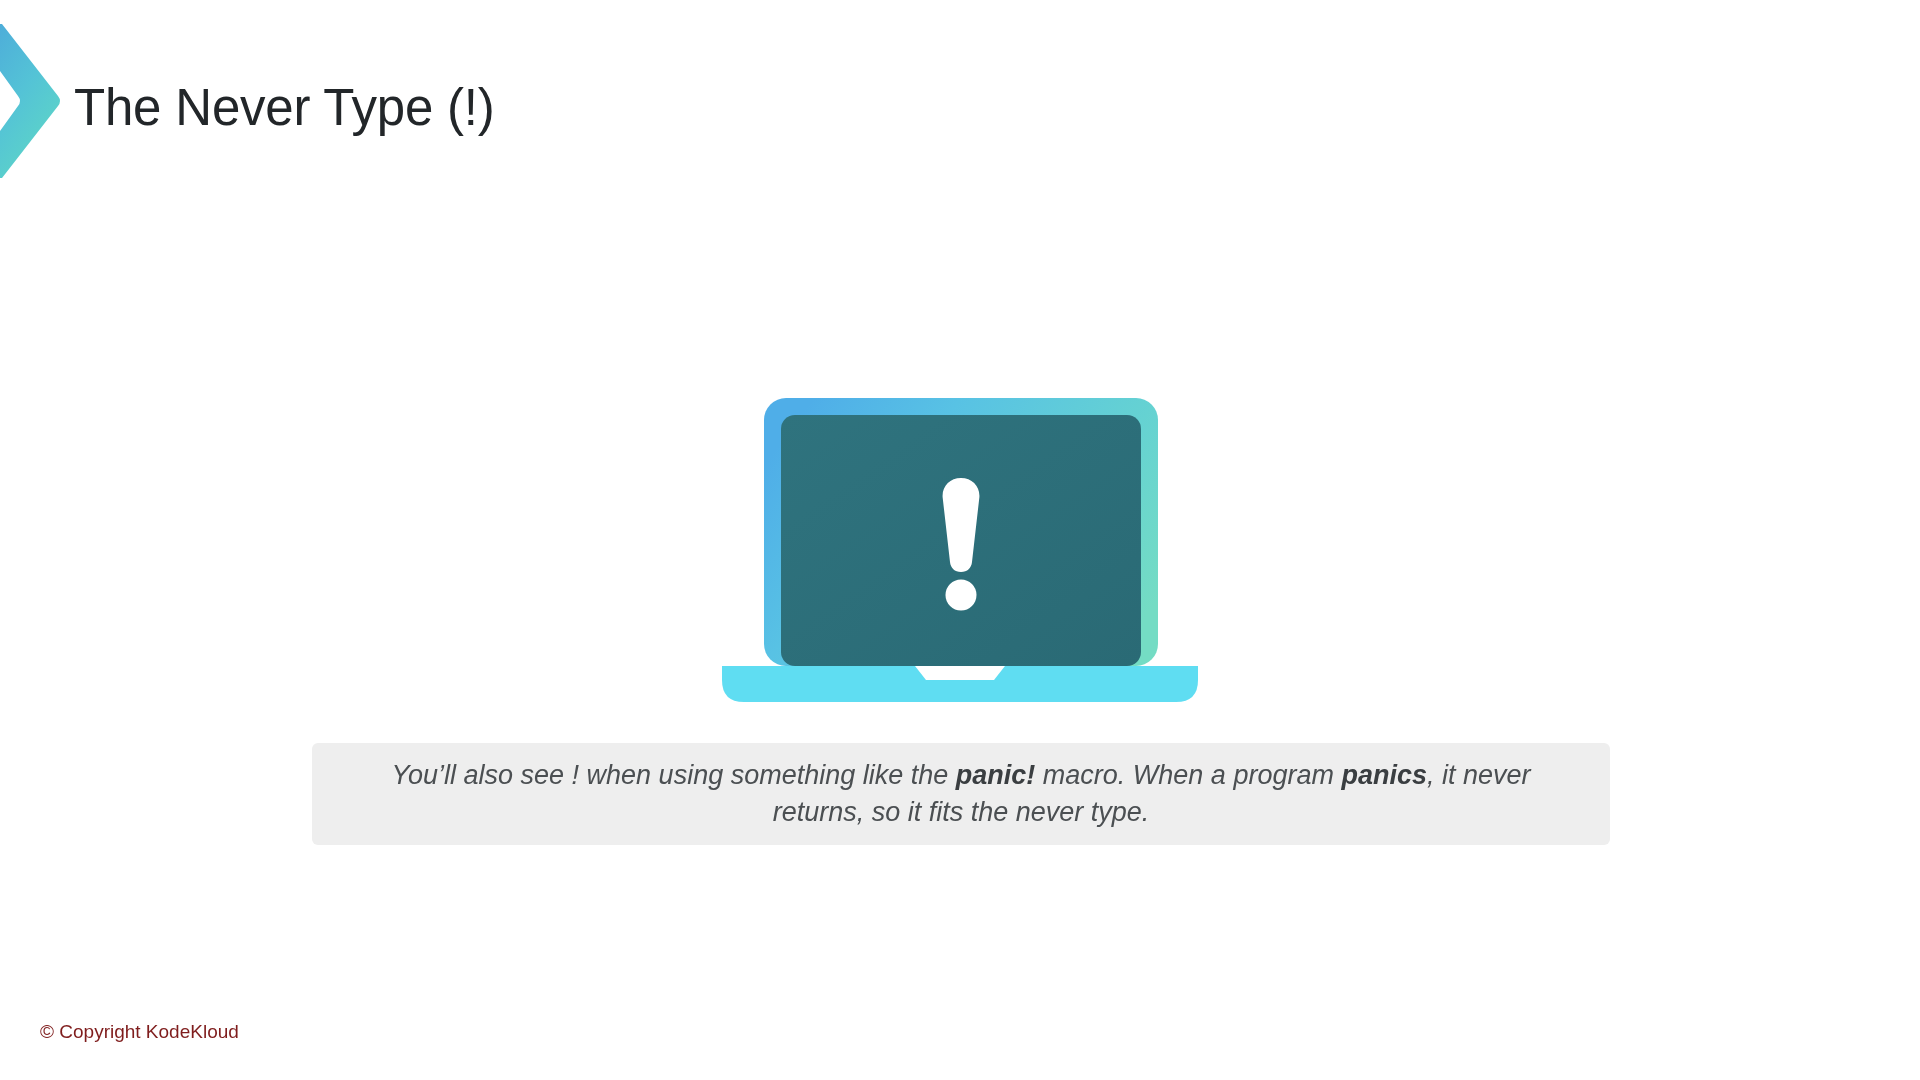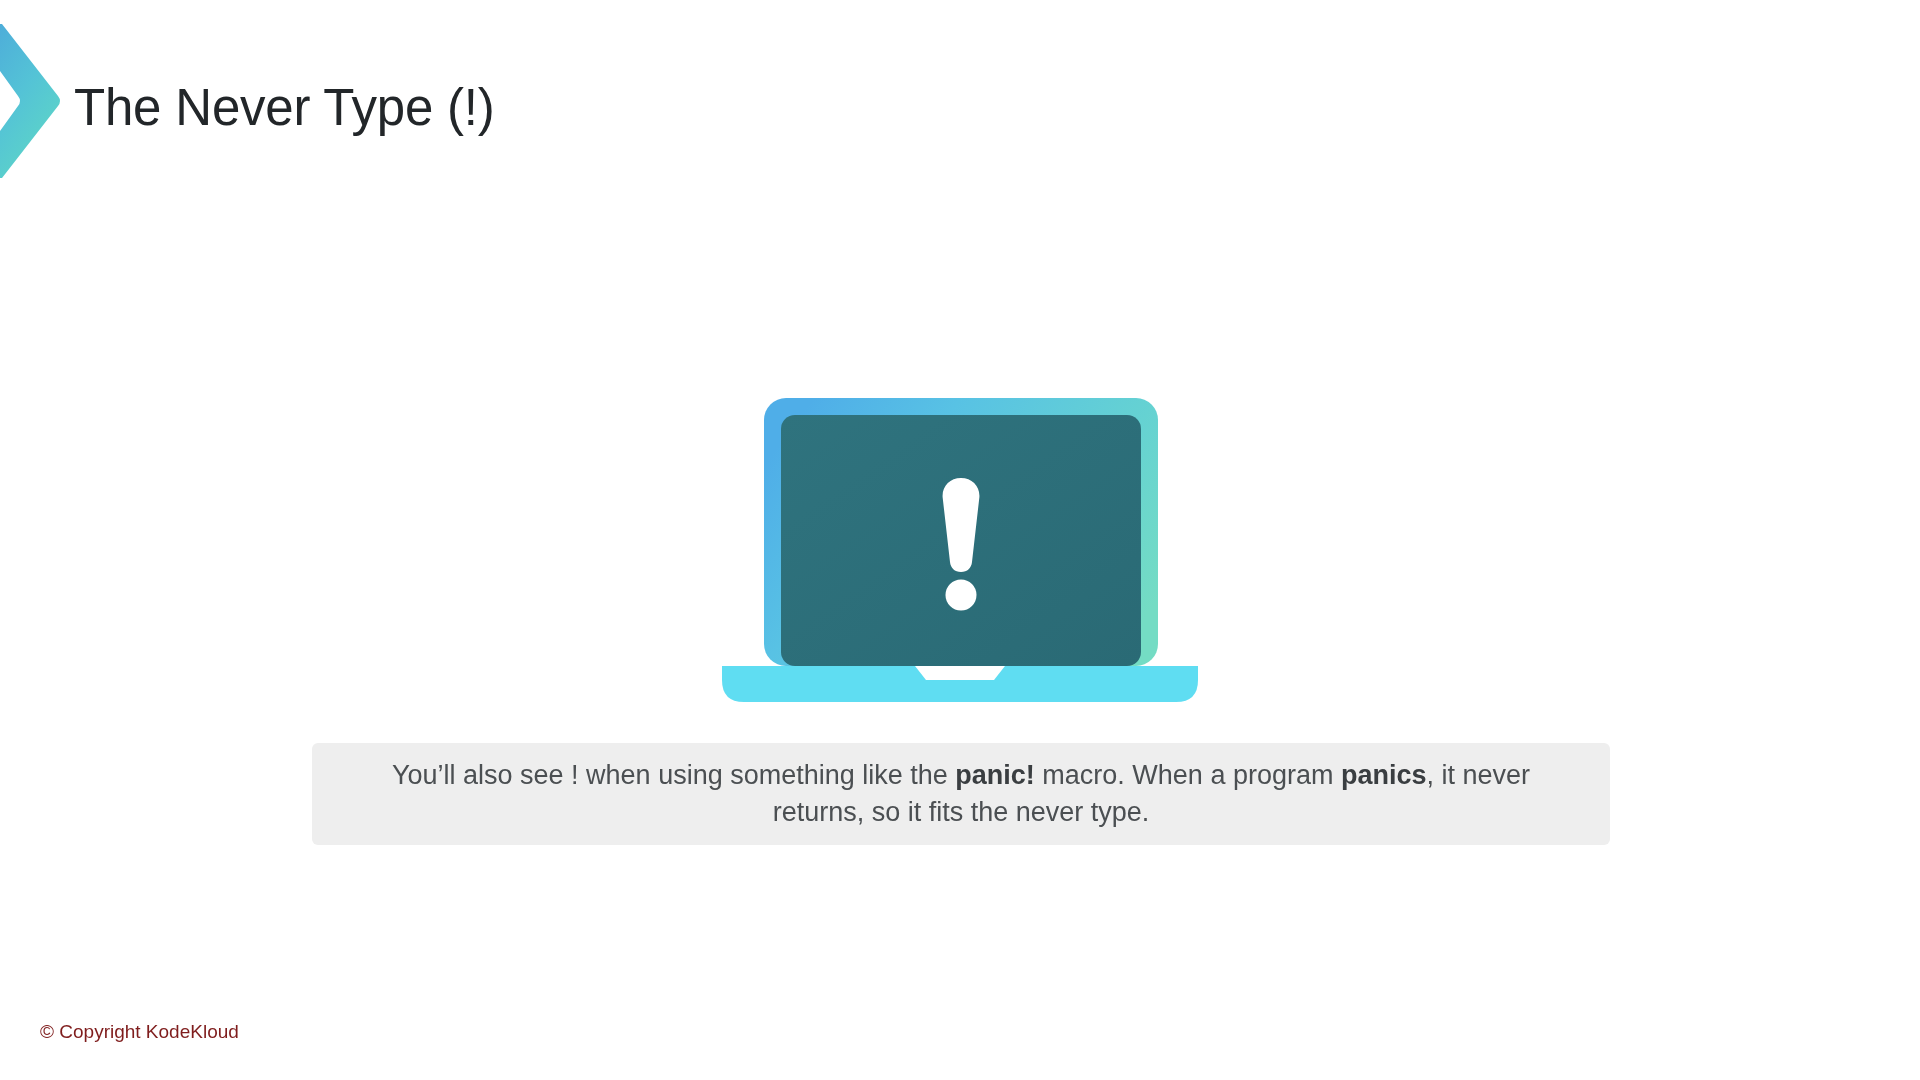--- a/index.html
+++ b/index.html
@@ -70,20 +70,21 @@
     left: 312px;
     top: 743px;
     width: 1298px;
     min-height: 88px;
     background: #eeeeee;
     border-radius: 6px;
     display: flex;
     align-items: center;
     justify-content: flex-start;
     padding: 14px 46px;
+    font-style: italic;
   }
   .caption-text {
     font-size: 27px;
     line-height: 1.37;
     color: #4b4f52;
     text-align: center;
     font-weight: 400;
   }
   .caption-text b {
     font-weight: 700;

